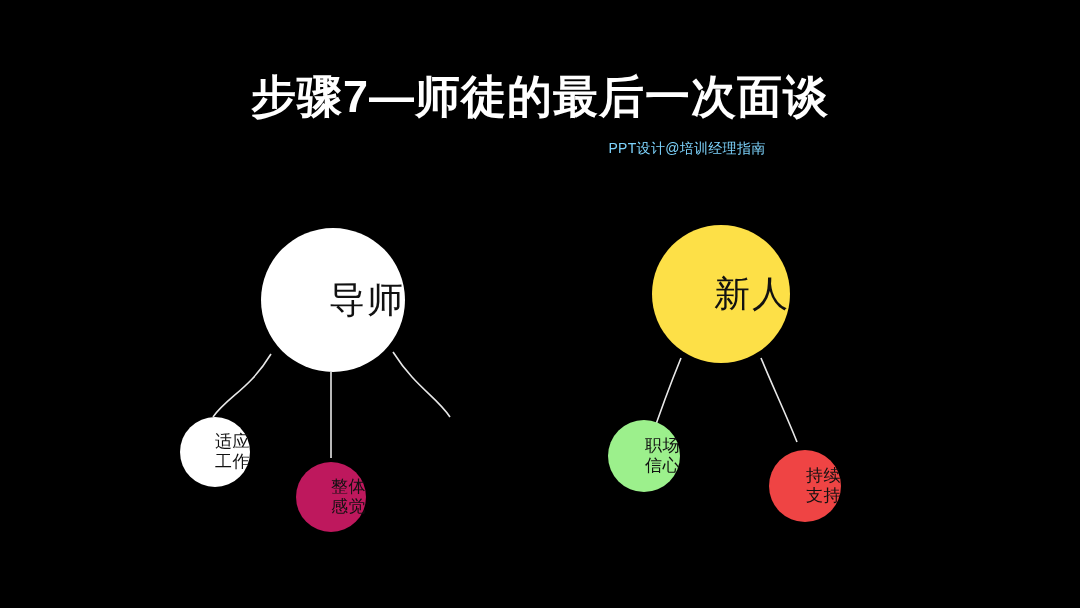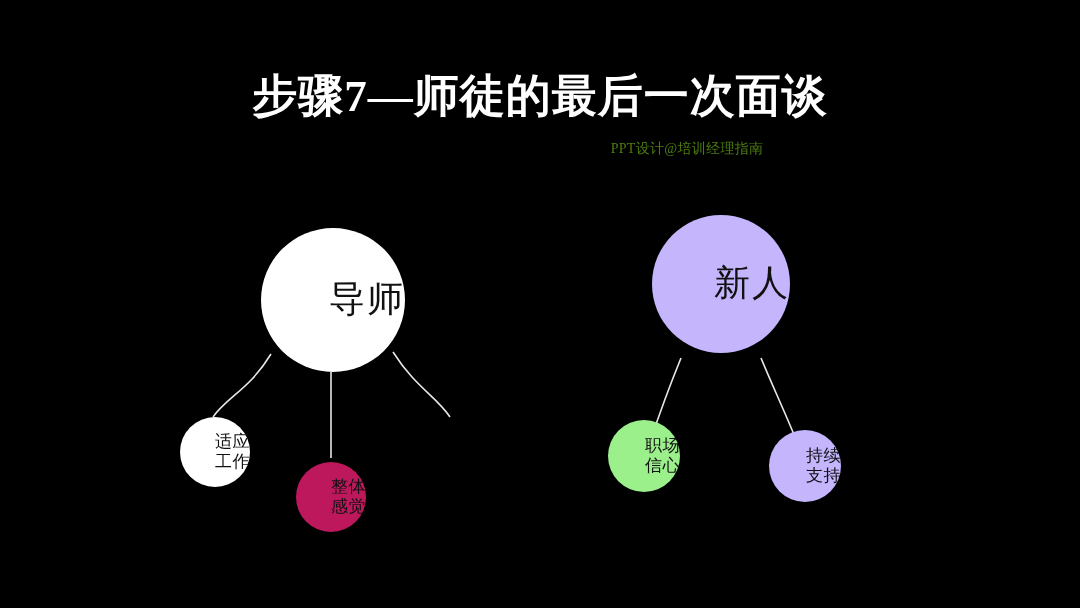--- a/index.html
+++ b/index.html
@@ -6,21 +6,21 @@
     margin: 0;
     padding: 0;
     background: #000000;
   }
   #slide {
     position: relative;
     width: 1080px;
     height: 608px;
     background: #000000;
     overflow: hidden;
-    font-family: Liberation Serif, serif;
+    font-family: Liberation Sans, sans-serif;
   }
   #title {
     position: absolute;
     left: 0;
     top: 72px;
     width: 1080px;
     text-align: center;
     color: #ffffff;
     font-size: 45px;
     font-weight: bold;
@@ -28,21 +28,21 @@
     line-height: 1.1;
     white-space: nowrap;
   }
   #subtitle {
     position: absolute;
     left: 0;
     top: 140px;
     width: 1080px;
     text-align: center;
     padding-right: 0px;
-    color: #4d7c0f;
+    color: #7dd3fc;
     font-size: 14px;
     font-weight: normal;
     letter-spacing: 0.3px;
     white-space: nowrap;
   }
   #subtitle-inner {
     display: inline-block;
     transform: translateX(147px);
   }
 
@@ -110,31 +110,31 @@
   </div>
 
   <div class="node node-white node-leaf" id="n-mentor-l1" style="left: 296px; top: 462px; width: 70px; height: 70px; background: #be185d;">
     <span>
       <span class="leaf-text">整体</span>
       <span class="leaf-text">感觉</span>
     </span>
   </div>
 
 
-  <div class="node node-green node-main" id="n-new" style="left: 652px; top: 215px; width: 138px; height: 138px; background: #c4b5fd;">
+  <div class="node node-green node-main" id="n-new" style="left: 652px; top: 225px; width: 138px; height: 138px; background: #fde047;">
     <span>新人</span>
   </div>
 
   <div class="node node-green node-leaf" id="n-new-l0" style="left: 608px; top: 420px; width: 72px; height: 72px; background: rgb(156, 240, 140);">
     <span>
       <span class="leaf-text">职场</span>
       <span class="leaf-text">信心</span>
     </span>
   </div>
 
-  <div class="node node-green node-leaf" id="n-new-l1" style="left: 769px; top: 430px; width: 72px; height: 72px; background: #c4b5fd;">
+  <div class="node node-green node-leaf" id="n-new-l1" style="left: 769px; top: 450px; width: 72px; height: 72px; background: #ef4444;">
     <span>
       <span class="leaf-text">持续</span>
       <span class="leaf-text">支持</span>
     </span>
   </div>
 
 </div>
 
 </body></html>

